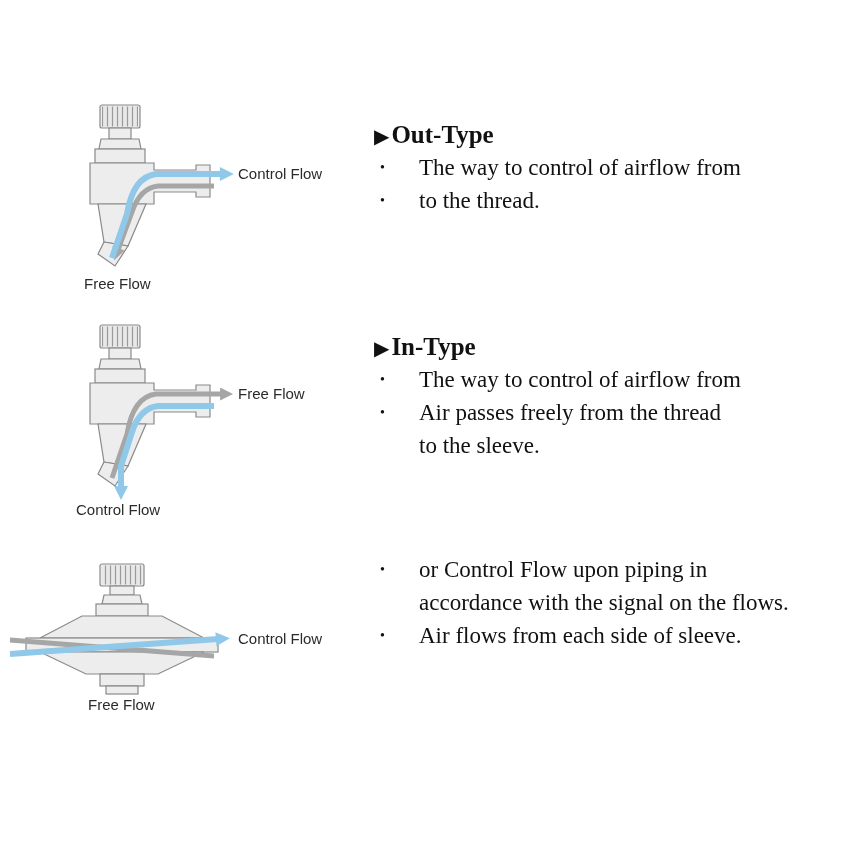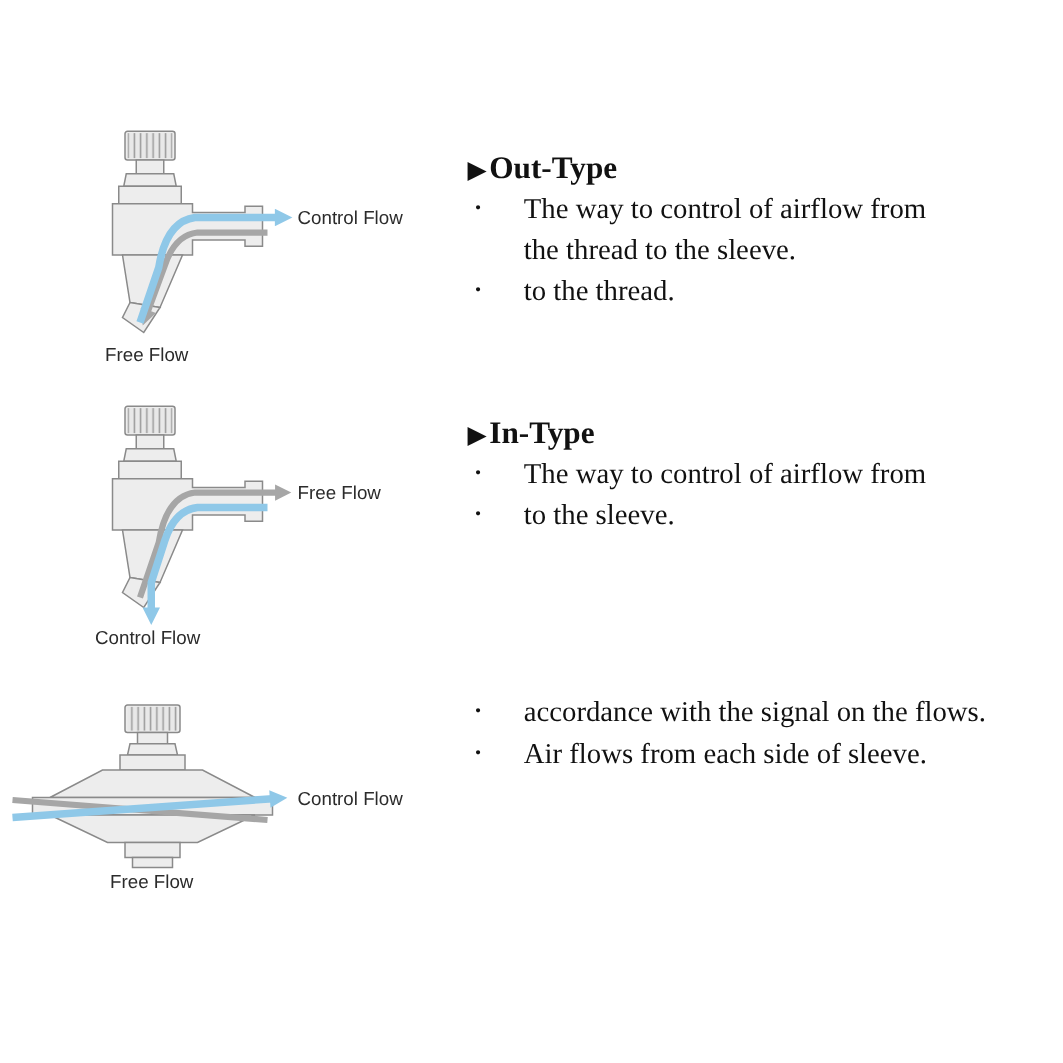--- a/index.html
+++ b/index.html
@@ -59,21 +59,20 @@
     <text x="168" y="77" class="dlabel">Control Flow</text>
     <text x="14" y="187" class="dlabel">Free Flow</text>
   </svg>
 
   <div class="textblock" style="top:120px">
     <div class="heading"><span class="tri">▶</span><span>Out-Type</span></div>
     <div class="bullet">
       <span class="dot">•</span>
       <div class="lines">
         <div>The way to control of airflow from</div>
-        <div>the thread to the sleeve.</div>
       </div>
     </div>
     <div class="bullet">
       <span class="dot">•</span>
       <div class="lines">
         <div>to the thread.</div>
       </div>
     </div>
   </div>
 
@@ -89,20 +88,21 @@
     <div class="heading"><span class="tri">▶</span><span>In-Type</span></div>
     <div class="bullet">
       <span class="dot">•</span>
       <div class="lines">
         <div>The way to control of airflow from</div>
       </div>
     </div>
     <div class="bullet">
       <span class="dot">•</span>
       <div class="lines">
+        <div>Air passes freely from the thread</div>
         <div>to the sleeve.</div>
       </div>
     </div>
   </div>
 
   <svg class="diagram" style="left:8px; top:558px" width="335" height="165" viewBox="0 0 335 165">
     <g>
       <rect x="92" y="6" width="44" height="22" rx="2" class="vfill"></rect>
       <rect x="94" y="7.5" width="40" height="19" fill="url(#knurl)" stroke="none"></rect>
       <rect x="102" y="28" width="24" height="9" class="vfill"></rect>
@@ -117,20 +117,21 @@
     <path class="flow-gray" d="M2,82 L206,98"></path>
     <path class="flow-blue" d="M2,96 L210,81" marker-end="url(#arrow-blue)"></path>
     <text x="230" y="86" class="dlabel">Control Flow</text>
     <text x="80" y="152" class="dlabel">Free Flow</text>
   </svg>
 
   <div class="textblock" style="top:553px">
     <div class="bullet">
       <span class="dot">•</span>
       <div class="lines">
+        <div>or Control Flow upon piping in</div>
         <div>accordance with the signal on the flows.</div>
       </div>
     </div>
     <div class="bullet">
       <span class="dot">•</span>
       <div class="lines">
         <div>Air flows from each side of sleeve.</div>
       </div>
     </div>
   </div>

